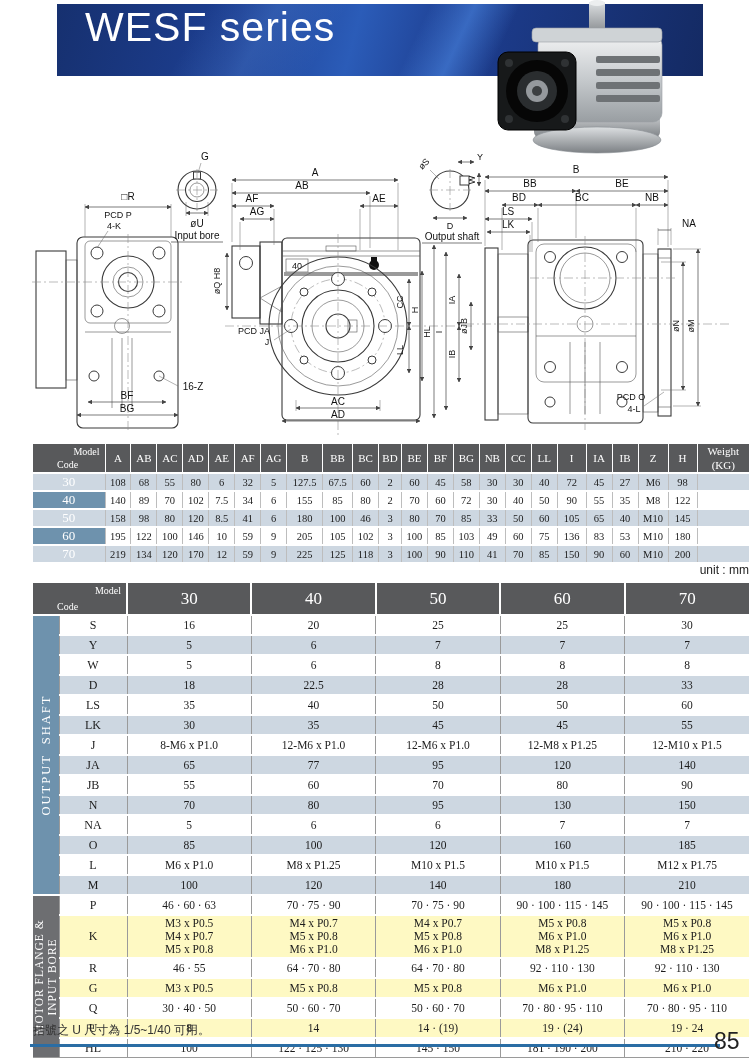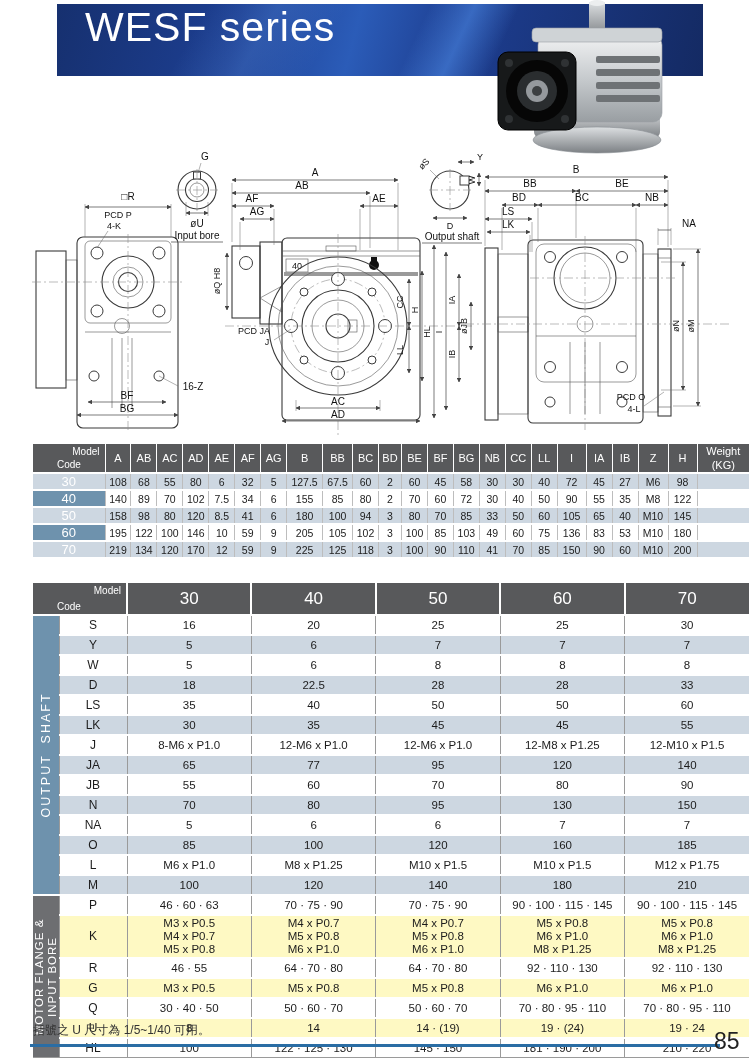--- a/index.html
+++ b/index.html
@@ -26,21 +26,21 @@
   .tl{fill:none;stroke:#555;stroke-width:.6;}
   .cl{fill:none;stroke:#8d8d8d;stroke-width:.6;stroke-dasharray:9 3 2 3;}
   .dim{fill:none;stroke:#444;stroke-width:.7;}
   .ext{fill:none;stroke:#666;stroke-width:.5;}
   .bolt{fill:#fff;stroke:#3a3a3a;stroke-width:1;}
   .lbl{font-size:10px;fill:#111;text-anchor:middle;font-family:"Liberation Sans","DejaVu Sans",sans-serif;}
   .lbls{font-size:9px;fill:#111;text-anchor:middle;font-family:"Liberation Sans","DejaVu Sans",sans-serif;}
 
   
   .t1wrap{position:absolute;left:33px;top:444px;width:716px;}
-  table{border-collapse:collapse;table-layout:fixed;width:100%;}
+  table{border-collapse:collapse;table-layout:fixed;width:100%;font-family:Liberation Serif, serif;}
   .t1 th{background:#58595b;color:#fff;font-size:11px;font-weight:normal;height:28px;
          border-left:1.5px solid #fff;padding:0;}
   .t1 th:first-child{border-left:none;}
   .t1 td{font-size:10.5px;text-align:center;height:15px;padding:0;
          border-left:1px solid #bdbdbd;border-top:2px solid #fff;color:#1c1c1c;}
   .t1 tr.band td{background:#cdd7e1;}
   .t1 td.code{background:#6e92ad;color:#fff;font-size:13px;border-left:none;}
   .corner{position:relative;background-color:#58595b;
     background-image:linear-gradient(to bottom right,transparent calc(50% - .8px),#d9d9d9 calc(50% - .8px),#d9d9d9 calc(50% + .8px),transparent calc(50% + .8px));}
   .corner .m{position:absolute;top:2px;right:5px;font-size:10px;color:#fff;}
@@ -456,21 +456,21 @@
             <td class="code">50</td>
             <td>158</td>
             <td>98</td>
             <td>80</td>
             <td>120</td>
             <td>8.5</td>
             <td>41</td>
             <td>6</td>
             <td>180</td>
             <td>100</td>
-            <td>94</td>
+            <td>46</td>
             <td>3</td>
             <td>80</td>
             <td>70</td>
             <td>85</td>
             <td>33</td>
             <td>50</td>
             <td>60</td>
             <td>105</td>
             <td>65</td>
             <td>40</td>
@@ -527,20 +527,21 @@
             <td>90</td>
             <td>60</td>
             <td>M10</td>
             <td>200</td>
             <td></td>
           </tr>
         </tbody>
     </table>
   </div>
 
+  <div class="unitnote">unit : mm</div>
   <div class="t2wrap">
     <table class="t2">
       <colgroup>
         <col style="width:26px">
           <col style="width:68px">
         <col>
           <col>
           <col>
           <col>
           <col>

